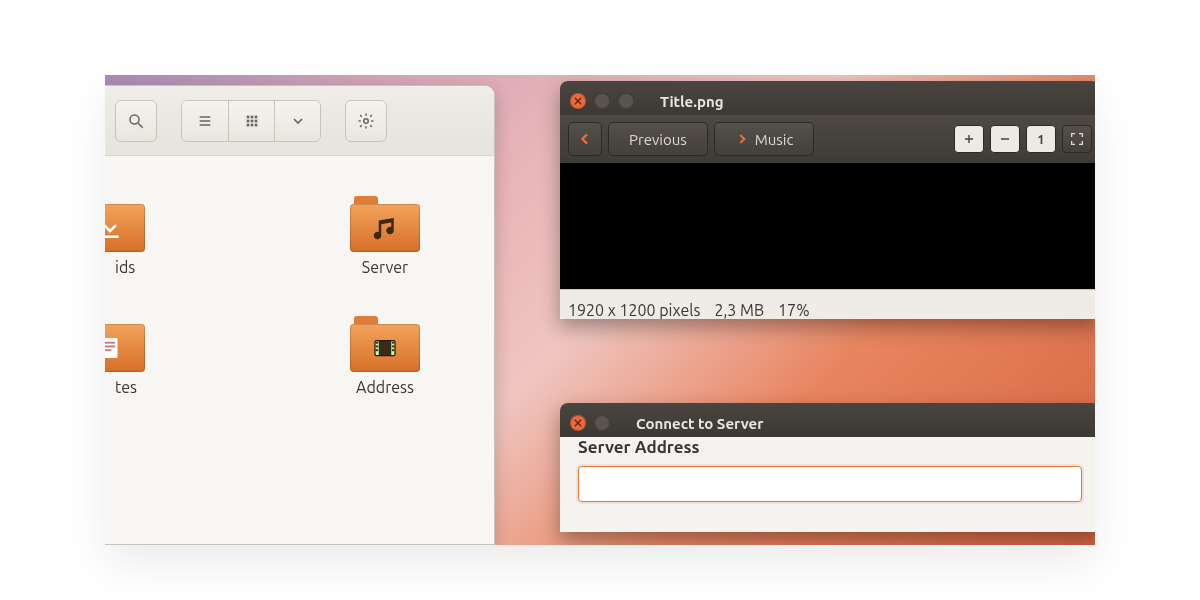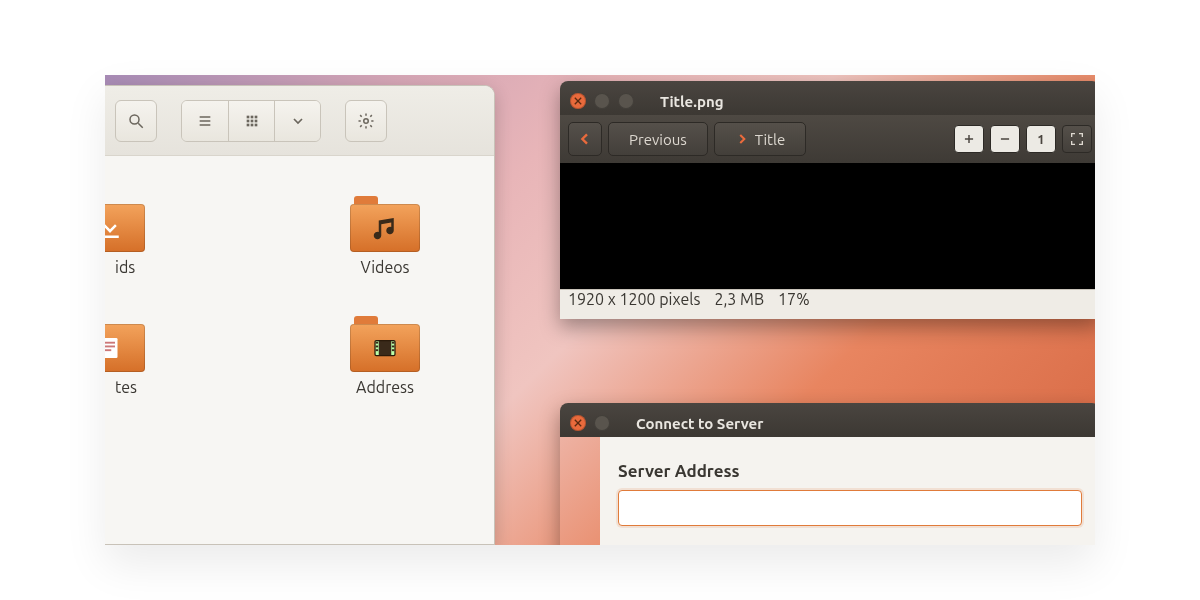--- a/index.html
+++ b/index.html
@@ -189,41 +189,40 @@
     color: #ddd8d0;
   }
   .flex-gap { flex: 1; }
   .viewer-content {
     height: 126px;
     background: #000;
   }
   .viewer-status {
     height: 30px;
     background: #efece6;
-    display:flex; align-items:flex-start;
+    display:flex; align-items:flex-end;
     padding: 0 8px;
     gap: 14px;
     color: #3a3732;
     font-size: 16px;
     border-top: 1px solid #c9c4ba;
   }
 
   
   .connect {
     position: absolute;
     left: 455px; top: 328px;
     width: 540px;
     box-shadow: 0 8px 20px rgba(0,0,0,0.35);
     border-radius: 8px 8px 0 0;
     overflow: hidden;
   }
   .connect-body {
     background: #f5f3ef;
-    padding: 24px 18px 30px 18px;
-    margin-left: 40px;
+    padding: 0 18px 30px 18px;
   }
   .connect-body .lbl {
     font-weight: 700;
     color: #3a3732;
     font-size: 17px;
     margin-bottom: 10px;
   }
   .connect-body input {
     width: 100%;
     height: 36px;
@@ -301,21 +300,21 @@
 
       <div class="folder">
         <div class="folder-icon">
             <div class="ftab"></div>
             <div class="fbody">
           <svg viewBox="0 0 24 24" fill="#3a2a1a">
                 <path d="M9 18a3 3 0 1 1-2-2.83V6l12-2v10a3 3 0 1 1-2-2.83V7.5L9 9v9z"></path>
               </svg>
         </div>
           </div>
-        <span class="folder-label">Videos</span>
+        <span class="folder-label">Server</span>
       </div>
 
       <div class="folder cut-left">
         <div class="folder-icon">
             <div class="fbody">
           <svg viewBox="0 0 24 24" fill="#fff">
                 <rect x="6" y="4" width="12" height="16" rx="1" fill="#fff"></rect>
                 <rect x="8" y="7" width="8" height="1.5" fill="#c77"></rect>
                 <rect x="8" y="10" width="8" height="1.5" fill="#c77"></rect>
                 <rect x="8" y="13" width="5" height="1.5" fill="#c77"></rect>
@@ -368,21 +367,21 @@
             <polyline points="15 5 8 12 15 19"></polyline>
           </svg>
       </div>
       <div class="nav-btn">
         <span>Previous</span>
       </div>
       <div class="nav-btn">
         <svg width="14" height="14" viewBox="0 0 24 24" fill="none" stroke="#e96a3c" stroke-width="3.5">
             <polyline points="9 5 16 12 9 19"></polyline>
           </svg>
-        <span>Title</span>
+        <span>Music</span>
       </div>
       <div class="flex-gap"></div>
       <div class="sq-btn">
         <svg width="14" height="14" viewBox="0 0 24 24" stroke="#4a453f" stroke-width="2.5">
             <line x1="12" y1="5" x2="12" y2="19"></line>
             <line x1="5" y1="12" x2="19" y2="12"></line>
           </svg>
       </div>
       <div class="sq-btn">
         <svg width="14" height="14" viewBox="0 0 24 24" stroke="#4a453f" stroke-width="2.5">

